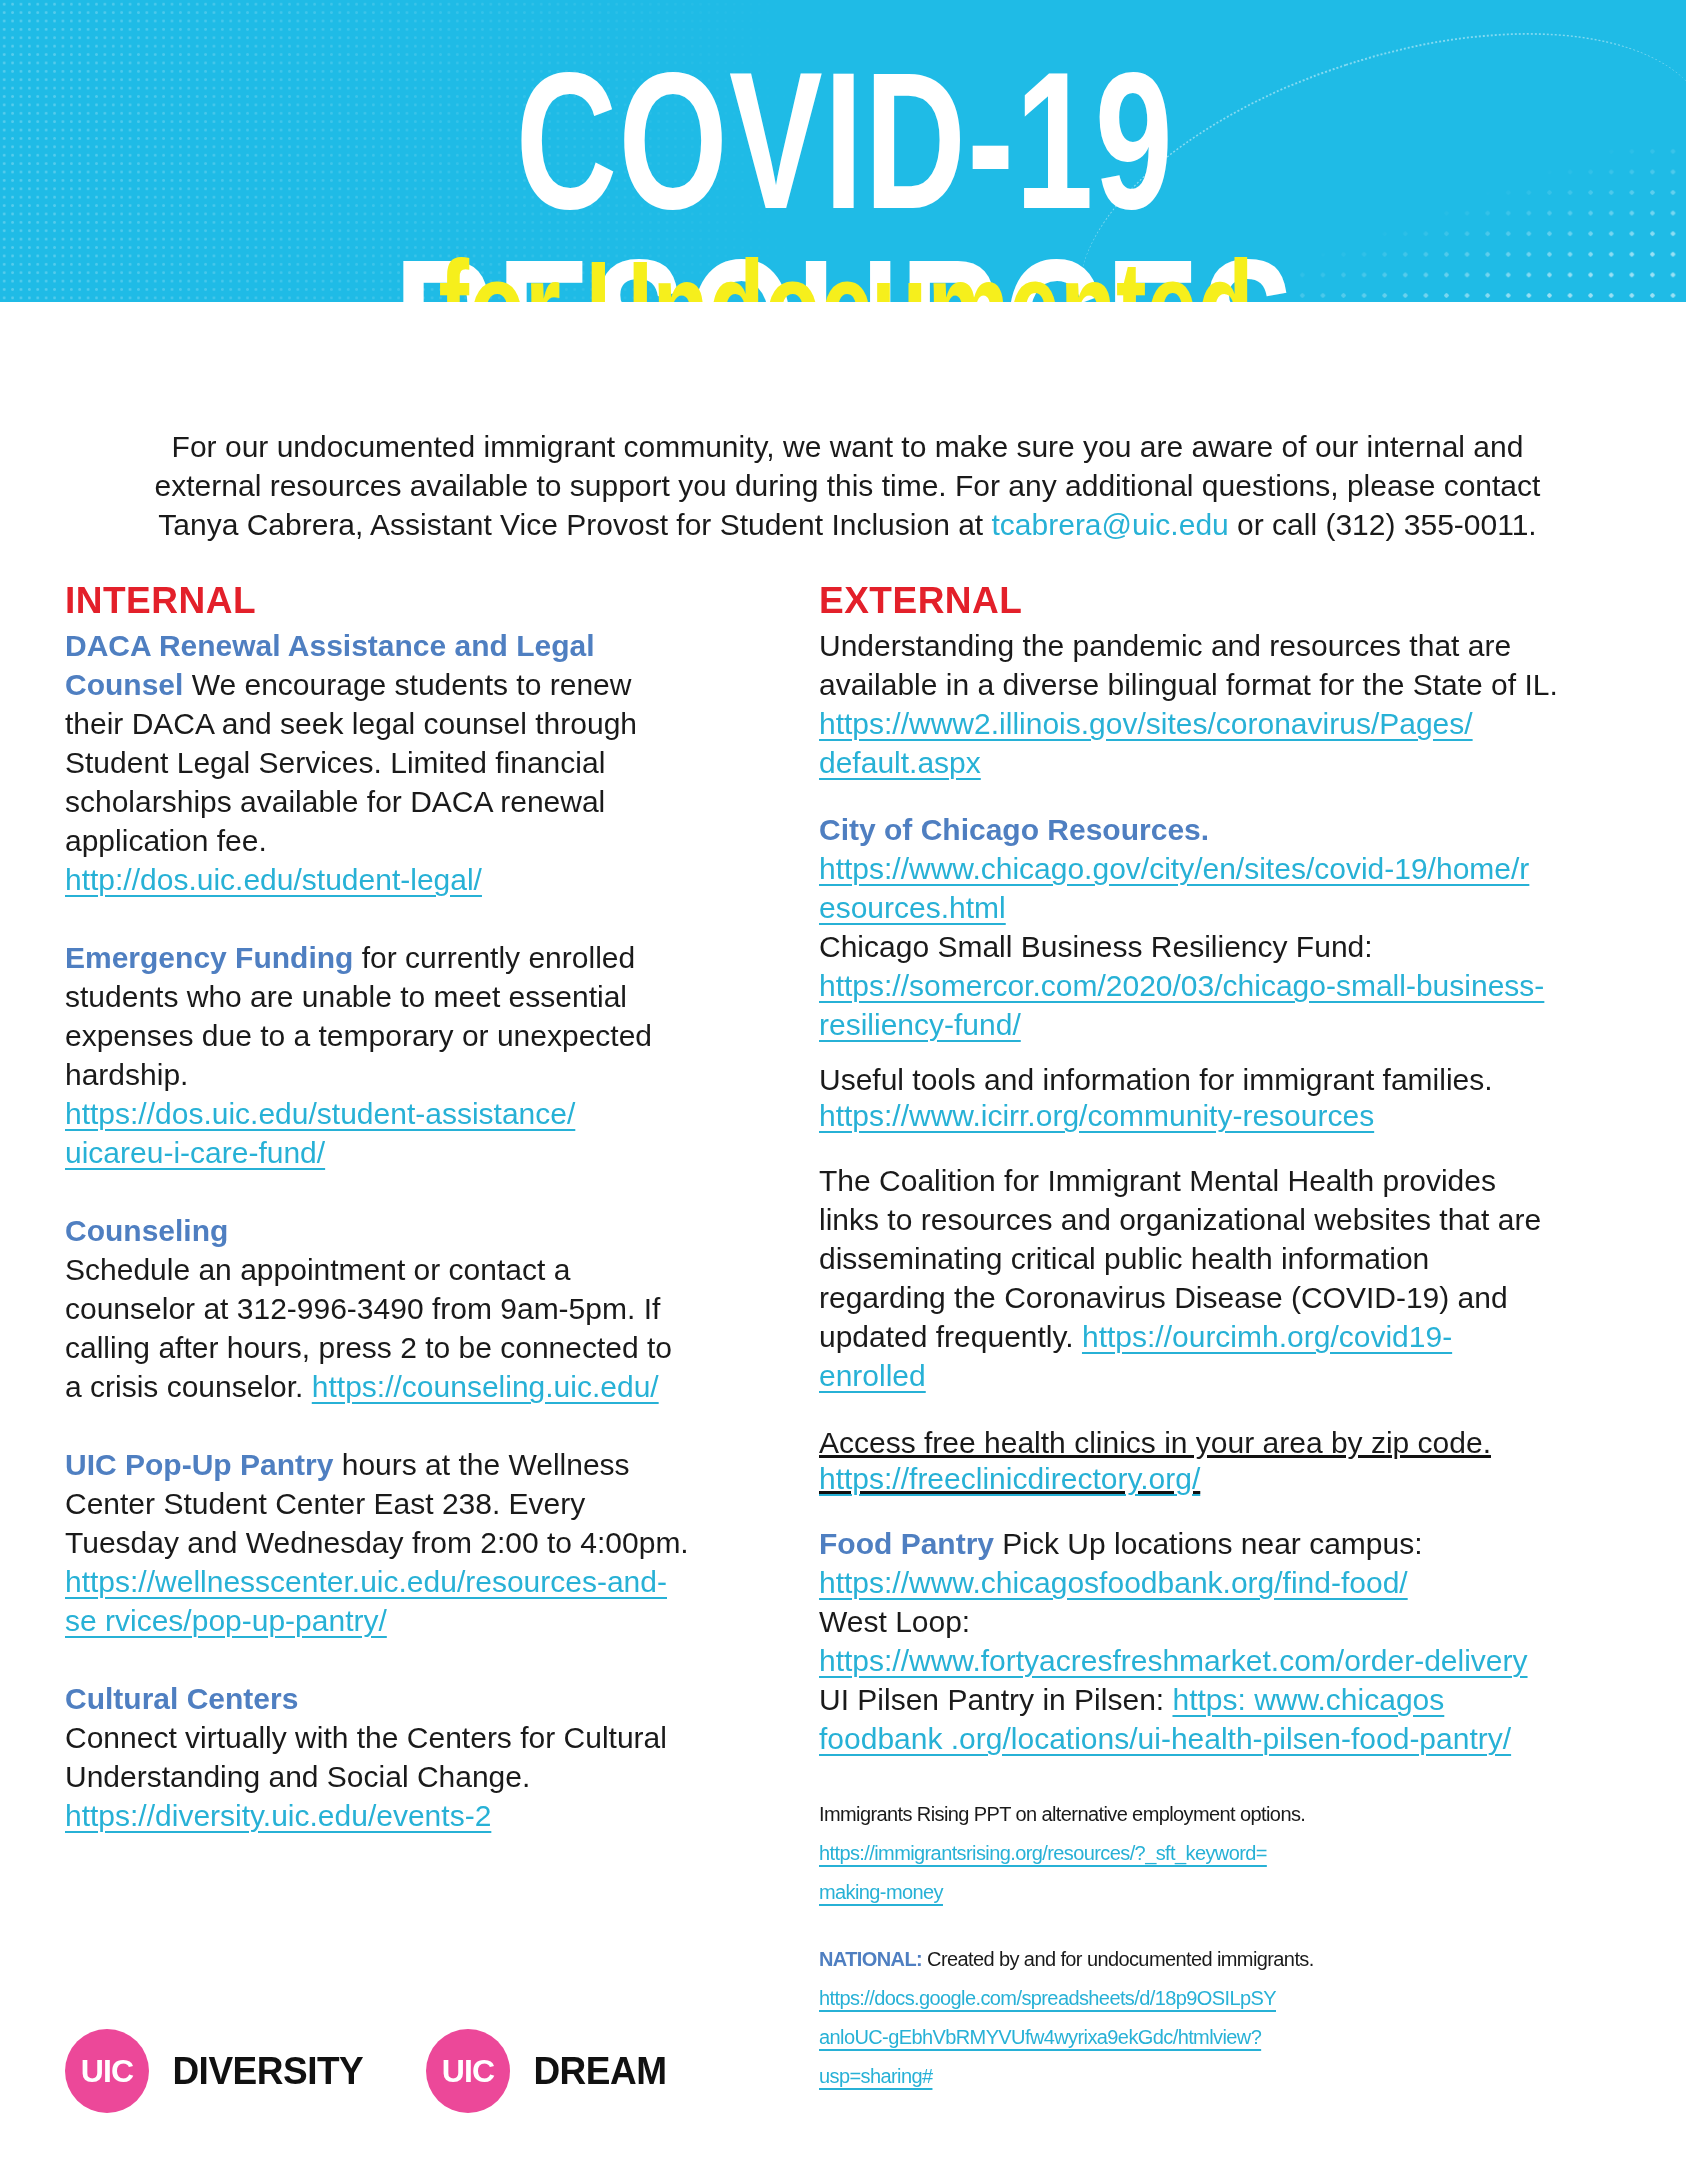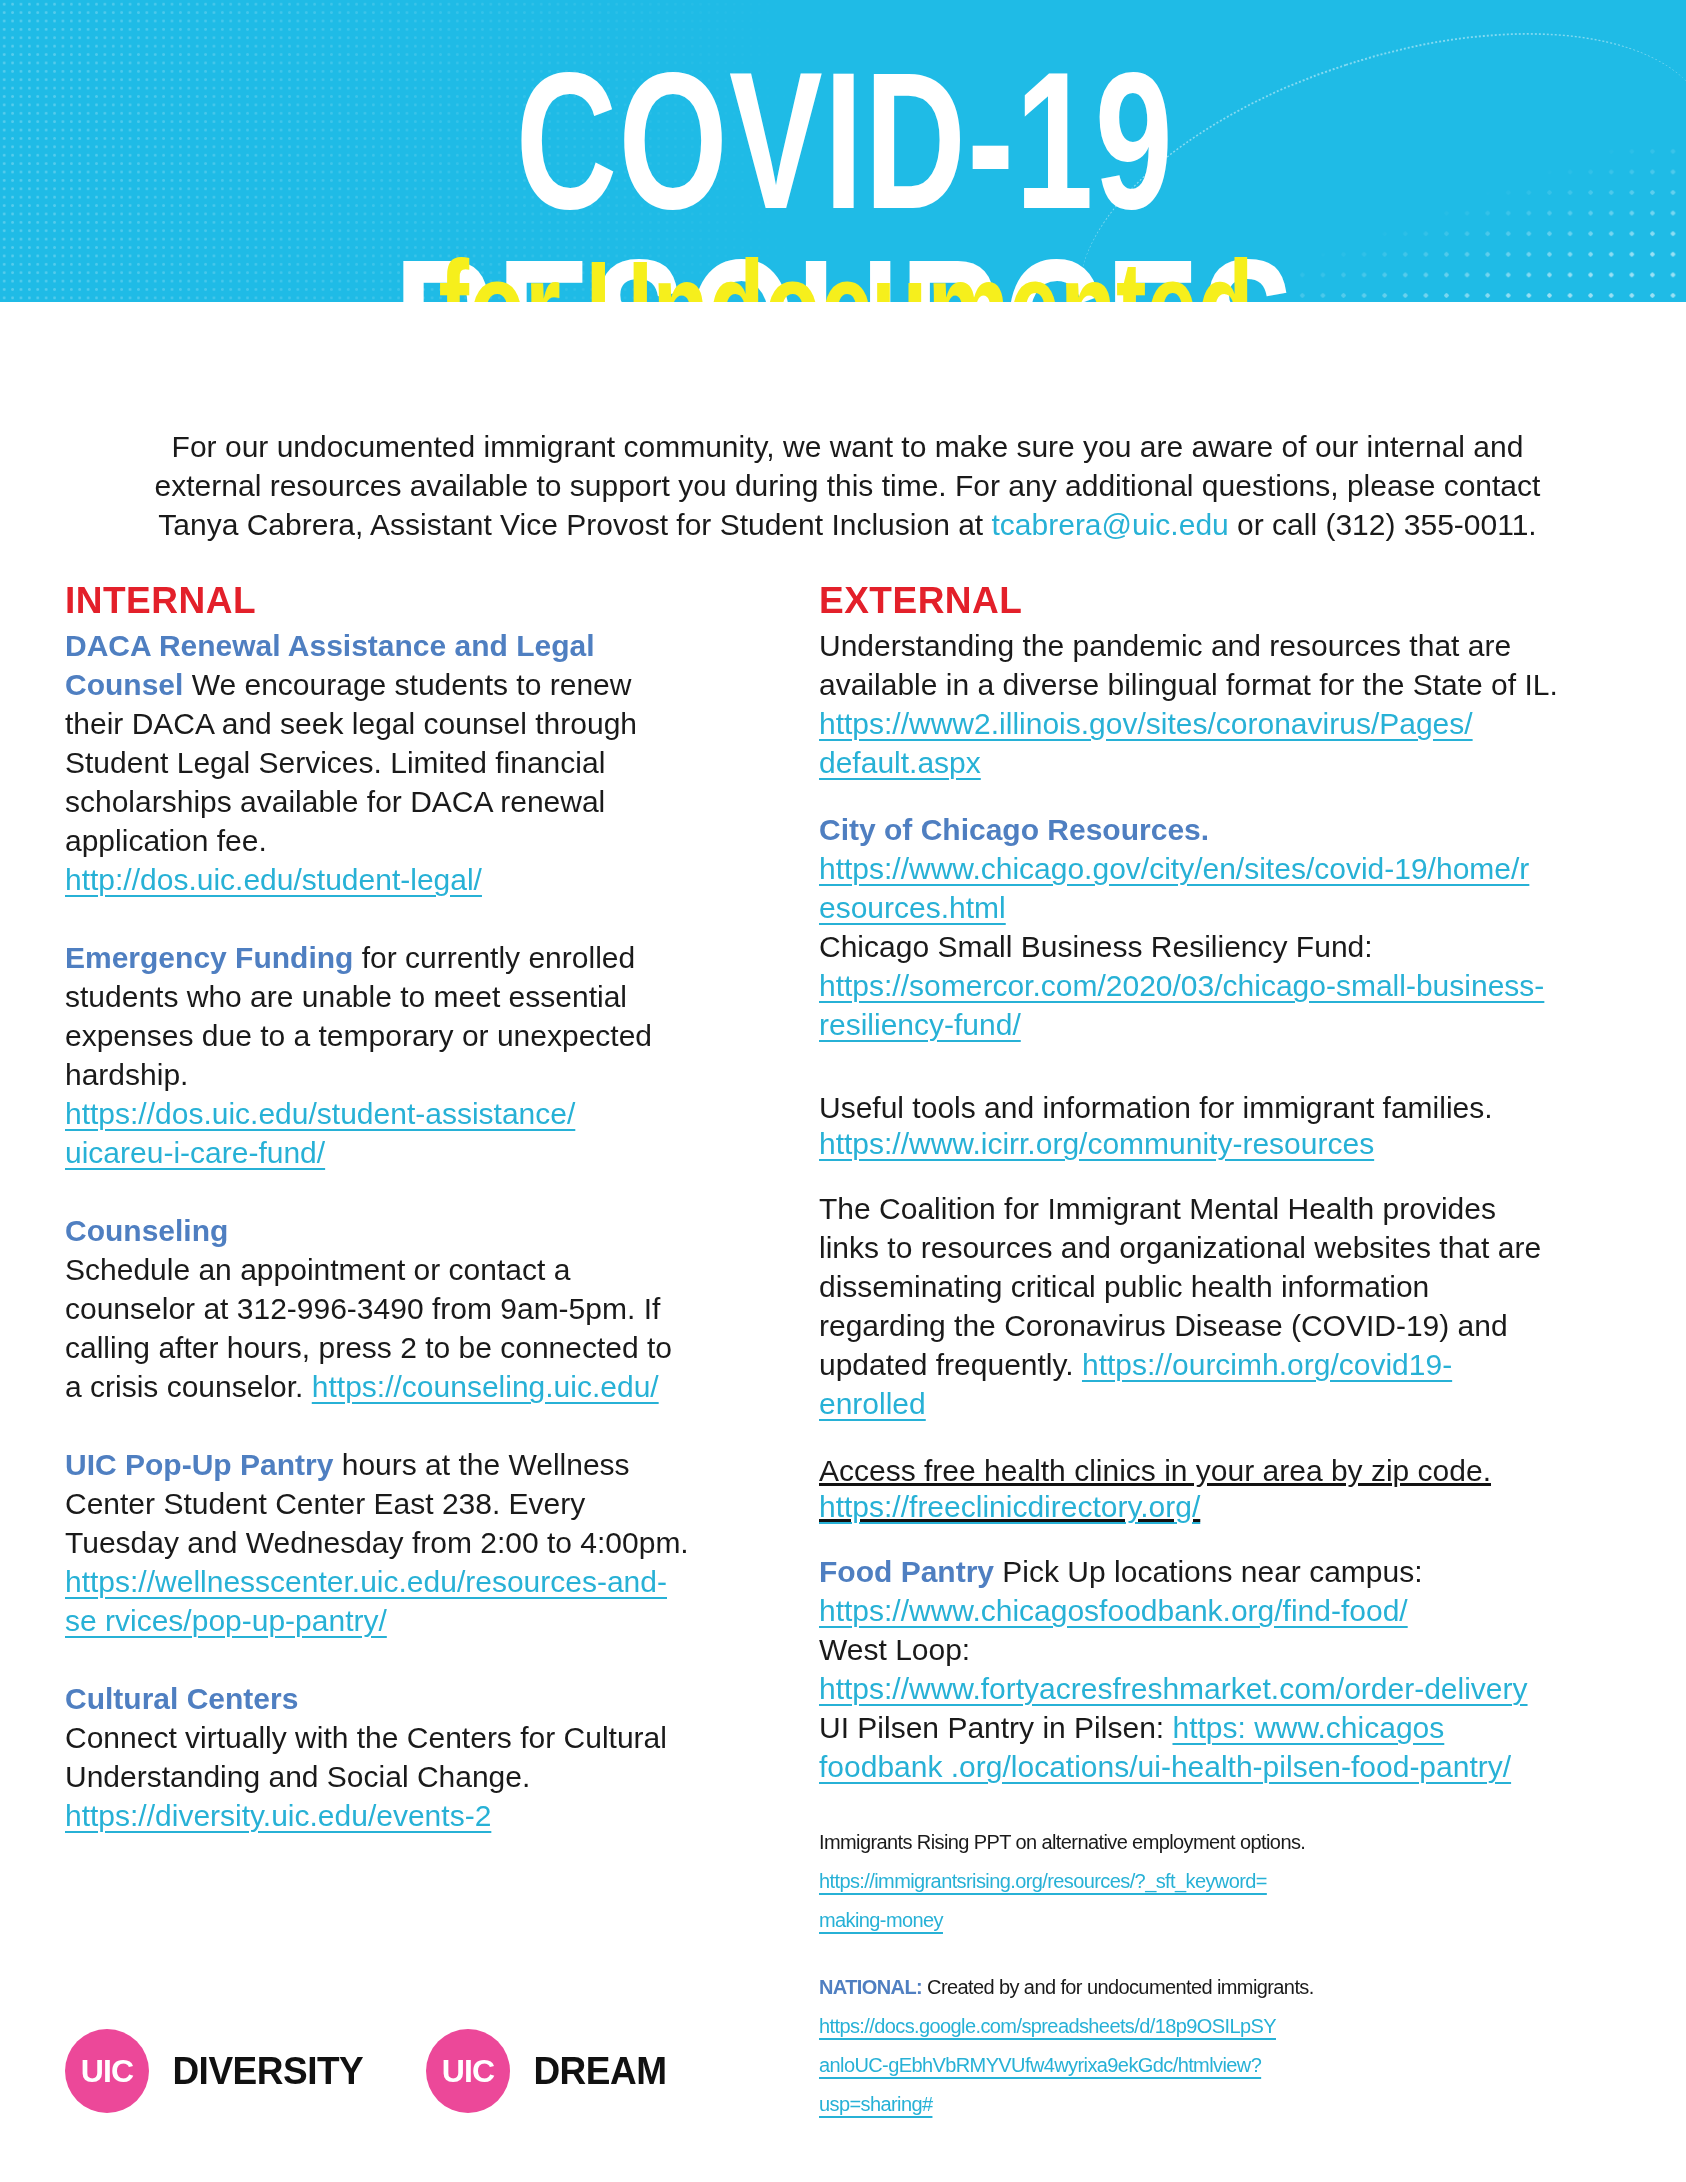--- a/index.html
+++ b/index.html
@@ -154,21 +154,21 @@
 <section class="col col-right">
   <div class="section-heading">EXTERNAL</div>
 
   <div class="block" style="margin-bottom:28px;">
     <span class="line">Understanding the pandemic and resources that are</span>
     <span class="line">available in a diverse bilingual format for the State of IL.</span>
     <span class="line"><a class="link">https://www2.illinois.gov/sites/coronavirus/Pages/</a></span>
     <span class="line"><a class="link">default.aspx</a></span>
   </div>
 
-  <div class="block" style="margin-bottom:44px;">
+  <div class="block" style="margin-bottom:16px;">
     <span class="line hl">City of Chicago Resources.</span>
     <span class="line"><a class="link">https://www.chicago.gov/city/en/sites/covid-19/home/r</a></span>
     <span class="line"><a class="link">esources.html</a></span>
     <span class="line">Chicago Small Business Resiliency Fund:</span>
     <span class="line"><a class="link">https://somercor.com/2020/03/chicago-small-business-</a></span>
     <span class="line"><a class="link">resiliency-fund/</a></span>
   </div>
 
   <div class="block" style="margin-bottom:28px;">
     <span class="line">Useful tools and information for immigrant families.</span>

